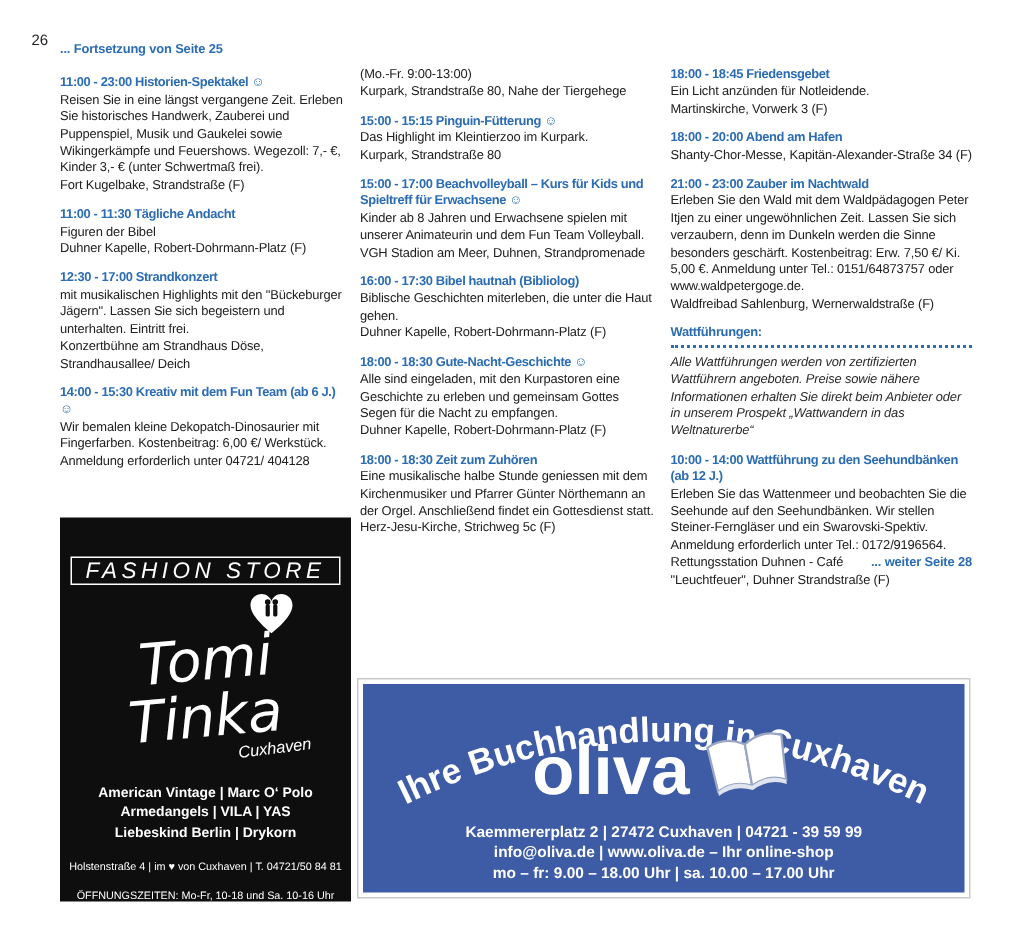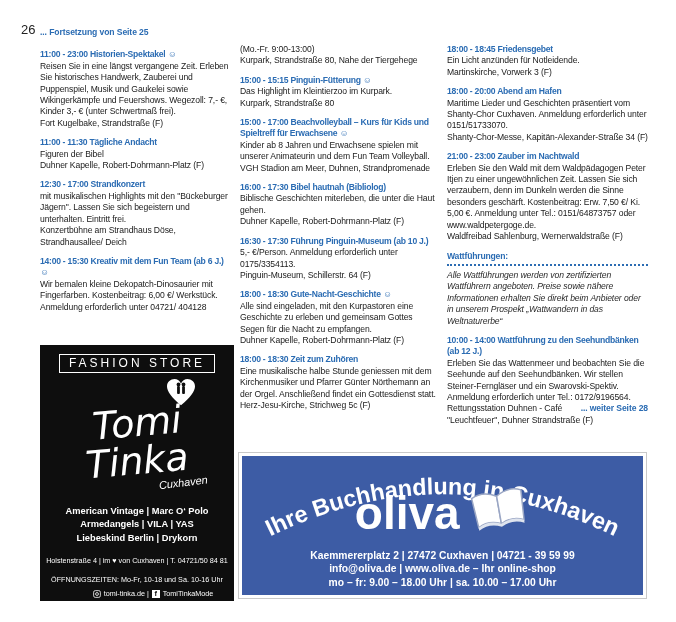--- a/index.html
+++ b/index.html
@@ -1,38 +1,38 @@
 <!DOCTYPE html>
 <html><head>
 <meta charset="utf-8">
 <style>
   html,body{margin:0;padding:0;background:#fff;}
   .page{position:relative;width:676px;height:622px;background:#ffffff;
         font-family:"Liberation Sans",sans-serif;color:#202020;overflow:hidden;}
-  .page-number{position:absolute;left:21px;top:22px;font-size:13px;color:#222;}
+  .page-number{position:absolute;left:21px;top:22px;font-size:10px;color:#222;}
   .col{position:absolute;font-size:8.6px;line-height:11.4px;letter-spacing:-0.1px;}
   .col1{left:40px;top:27px;width:194px;}
   .col2{left:240px;top:44px;width:198px;}
   .col3{left:447px;top:44px;width:201px;}
   .continuation{color:#2b6cb3;font-weight:bold;margin-bottom:11px;}
   .sec{margin-bottom:8px;}
   .sec-title{color:#2b6cb3;font-weight:bold;letter-spacing:-0.25px;}
   .sec-body{}
   .sec-venue{}
   .next-link{float:right;color:#2b6cb3;font-weight:bold;}
   .watt{margin-bottom:8px;}
   .watt-heading{color:#2b6cb3;font-weight:bold;border-bottom:2px dotted #2b6cb3;
                 padding-bottom:2px;margin-bottom:4px;letter-spacing:-0.2px;}
   .watt-note{font-style:italic;color:#2a2a2a;}
 
   
   .ad-tomi{position:absolute;left:0;top:318px;width:194px;height:256px;
            background:#0e0e0e;color:#fff;text-align:center;z-index:3;overflow:hidden;}
-  .fashion-label{display:inline-block;margin-top:9px;border:1px solid #fff;
-           padding:3px 9px;font-size:12px;letter-spacing:3px;font-weight:normal;}
+  .fashion-label{display:inline-block;margin-top:26px;border:1px solid #fff;
+           padding:3px 9px;font-size:15px;letter-spacing:3px;font-weight:normal;font-style:italic;}
   .tomi-heart{display:block;width:30px;height:28px;margin:6px 38px -4px auto;}
   .tomi-script{font-size:38px;line-height:40px;font-style:italic;
            font-family:"DejaVu Sans",sans-serif;transform:rotate(-5deg);}
   .tomi-script.l2{margin-top:-2px;}
   .tomi-city{font-size:11px;font-style:italic;text-align:right;padding-right:26px;
            transform:rotate(-7deg);margin-top:2px;}
   .tomi-brands{font-size:9.3px;font-weight:bold;line-height:13.5px;margin-top:10px;letter-spacing:0;}
   .tomi-addr{font-size:7.2px;margin-top:10px;letter-spacing:0;}
   .tomi-hours{font-size:7.2px;margin-top:7px;letter-spacing:0;}
   .tomi-social{font-size:7.2px;margin-top:3px;display:flex;justify-content:center;
@@ -132,25 +132,20 @@
       <div class="sec-body">Kinder ab 8 Jahren und Erwachsene spielen mit unserer Animateurin und dem Fun Team Volleyball.</div>
       <div class="sec-venue">VGH Stadion am Meer, Duhnen, Strandpromenade</div>
     </div>
 
     <div class="sec">
       <div class="sec-title">16:00 - 17:30 Bibel hautnah (Bibliolog)</div>
       <div class="sec-body">Biblische Geschichten miterleben, die unter die Haut gehen.</div>
       <div class="sec-venue">Duhner Kapelle, Robert-Dohrmann-Platz (F)</div>
     </div>
 
-    <div class="sec">
-      <div class="sec-title">16:30 - 17:30 Führung Pinguin-Museum (ab 10 J.)</div>
-      <div class="sec-body">5,- €/Person. Anmeldung erforderlich unter 0175/3354113.</div>
-      <div class="sec-venue">Pinguin-Museum, Schillerstr. 64 (F)</div>
-    </div>
 
     <div class="sec">
       <div class="sec-title">18:00 - 18:30 Gute-Nacht-Geschichte ☺</div>
       <div class="sec-body">Alle sind eingeladen, mit den Kurpastoren eine Geschichte zu erleben und gemeinsam Gottes Segen für die Nacht zu empfangen.</div>
       <div class="sec-venue">Duhner Kapelle, Robert-Dohrmann-Platz (F)</div>
     </div>
 
     <div class="sec">
       <div class="sec-title">18:00 - 18:30 Zeit zum Zuhören</div>
       <div class="sec-body">Eine musikalische halbe Stunde geniessen mit dem Kirchenmusiker und Pfarrer Günter Nörthemann an der Orgel. Anschließend findet ein Gottesdienst statt.</div>
@@ -160,21 +155,20 @@
 
   <div class="col col3">
     <div class="sec">
       <div class="sec-title">18:00 - 18:45 Friedensgebet</div>
       <div class="sec-body">Ein Licht anzünden für Notleidende.</div>
       <div class="sec-venue">Martinskirche, Vorwerk 3 (F)</div>
     </div>
 
     <div class="sec">
       <div class="sec-title">18:00 - 20:00 Abend am Hafen</div>
-      <div class="sec-body">Maritime Lieder und Geschichten präsentiert vom Shanty-Chor Cuxhaven. Anmeldung erforderlich unter 0151/51733070.</div>
       <div class="sec-venue">Shanty-Chor-Messe, Kapitän-Alexander-Straße 34 (F)</div>
     </div>
 
     <div class="sec">
       <div class="sec-title">21:00 - 23:00 Zauber im Nachtwald</div>
       <div class="sec-body">Erleben Sie den Wald mit dem Waldpädagogen Peter Itjen zu einer ungewöhnlichen Zeit. Lassen Sie sich verzaubern, denn im Dunkeln werden die Sinne besonders geschärft. Kostenbeitrag: Erw. 7,50 €/ Ki. 5,00 €. Anmeldung unter Tel.: 0151/64873757 oder www.waldpetergoge.de.</div>
       <div class="sec-venue">Waldfreibad Sahlenburg, Wernerwaldstraße (F)</div>
     </div>
 
     <div class="watt">

